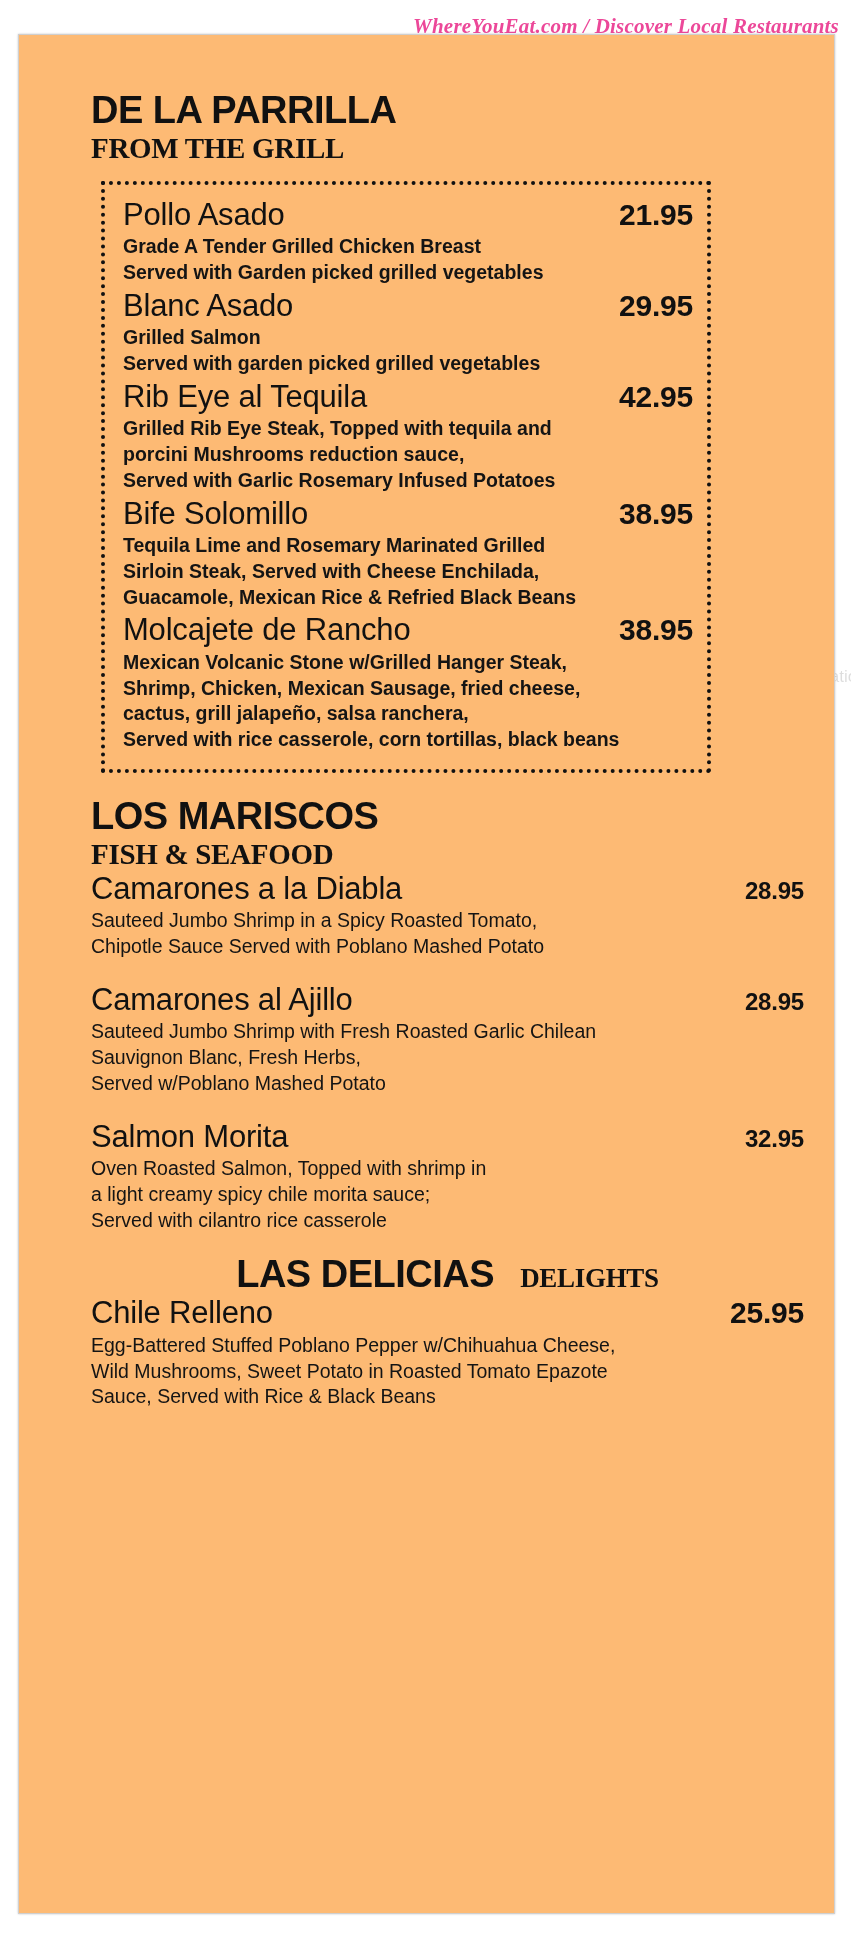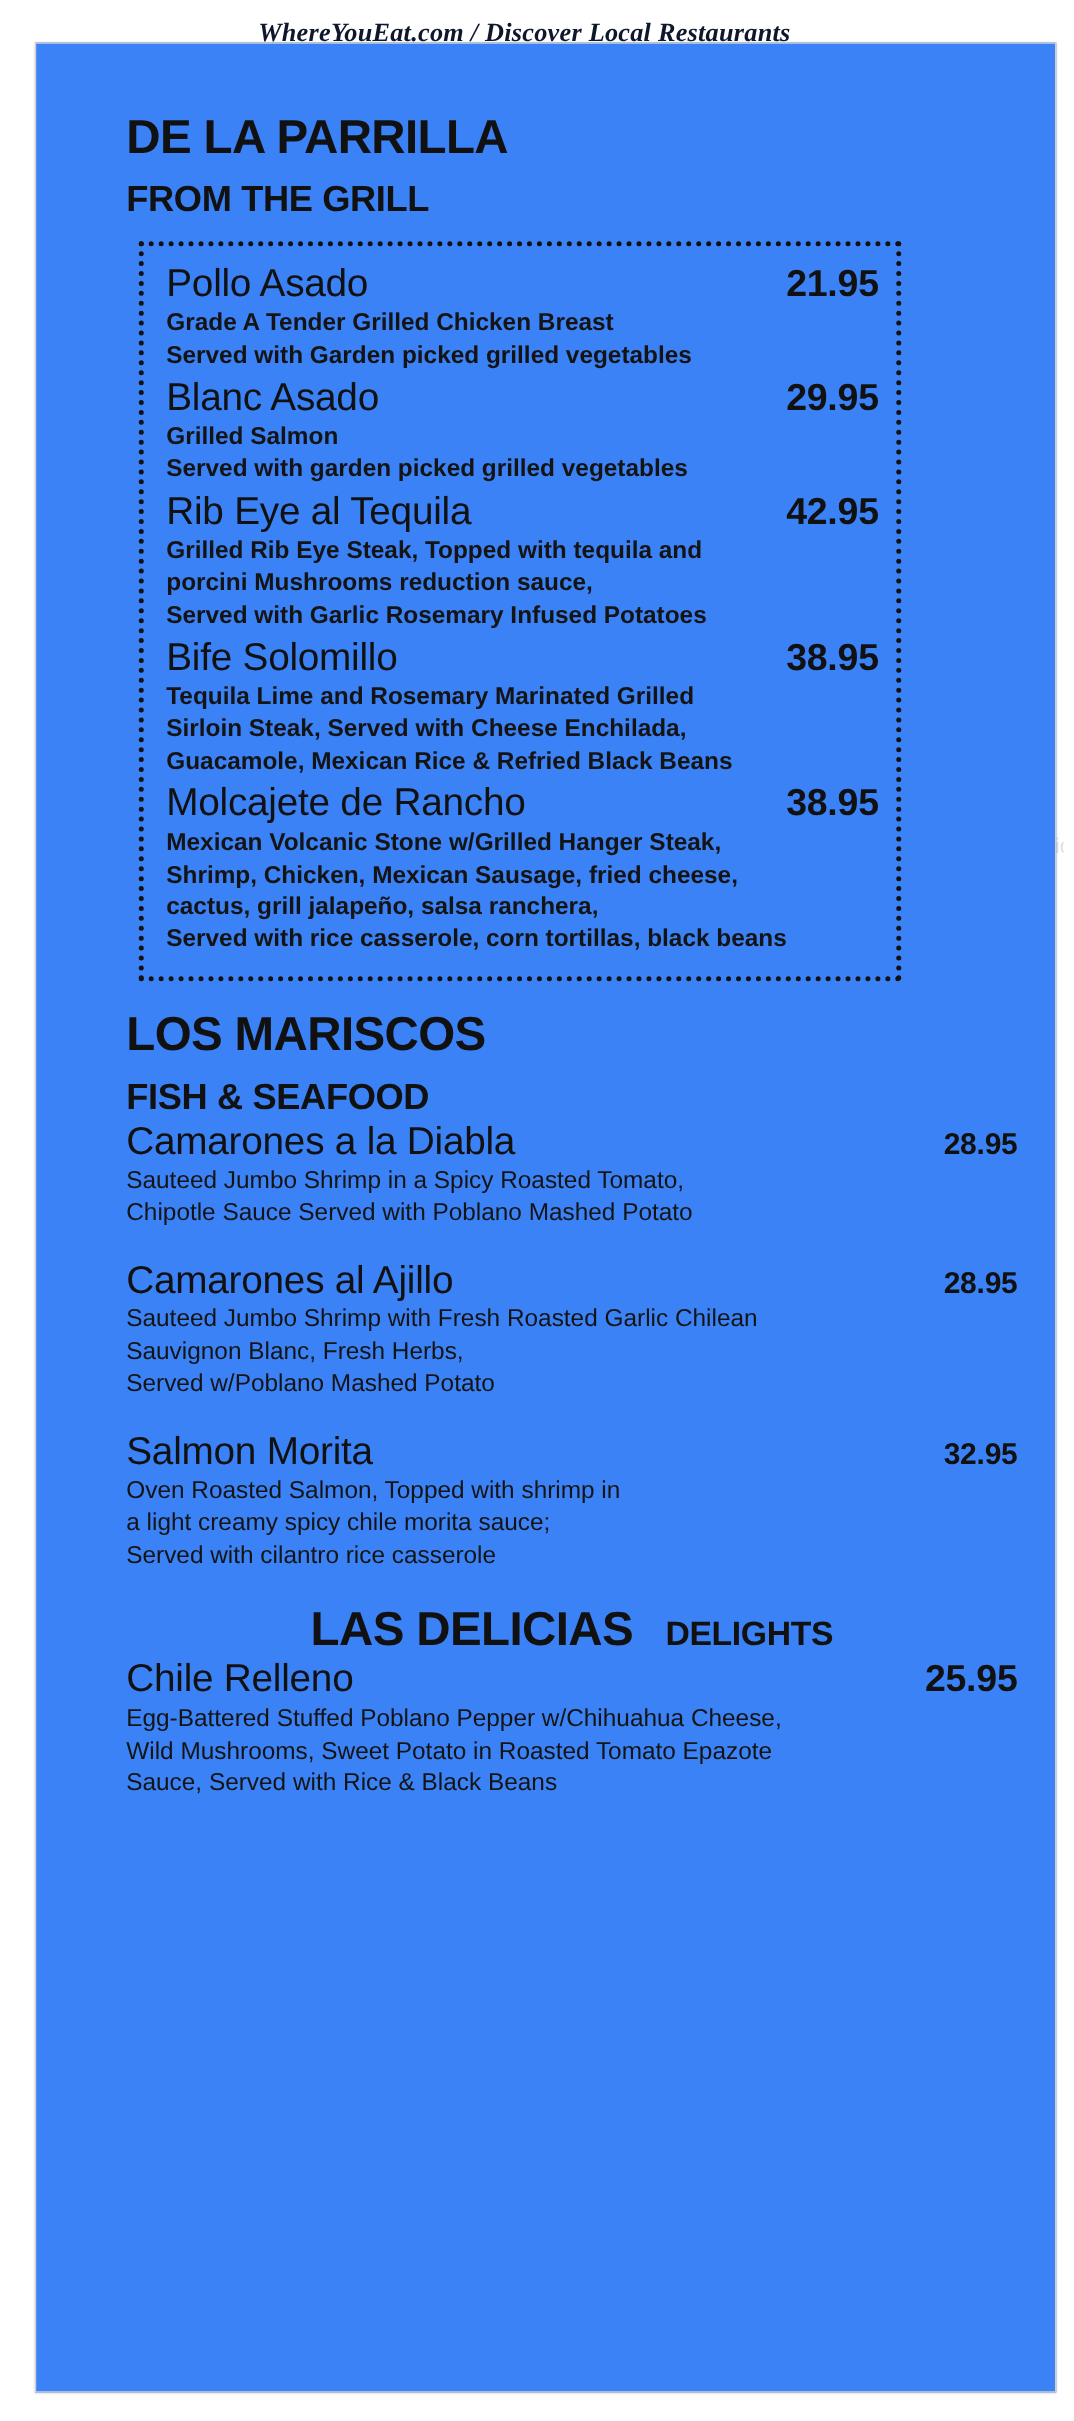--- a/index.html
+++ b/index.html
@@ -24,26 +24,26 @@
     height: 1937px;
     background: #ffffff;
     overflow: hidden;
   }
 
   .watermark {
     position: absolute;
     top: 14px;
     left: 0;
     width: 839px;
-    text-align: center;
+    text-align: right;
     font-family: "Liberation Serif", serif;
     font-style: italic;
     font-weight: bold;
     font-size: 21px;
-    color: #0f172a;
+    color: #ec4899;
     letter-spacing: 0.2px;
   }
 
   
   .ghost {
     position: absolute;
     right: 8px;
     top: 80px;
     width: 300px;
     height: 1760px;
@@ -52,25 +52,25 @@
     font-family: "Liberation Sans", sans-serif;
     pointer-events: none;
     overflow: hidden;
   }
   .ghost div { white-space: nowrap; }
   .ghost .g-h { font-size: 26px; font-weight: bold; margin-top: 18px; }
   .ghost .g-t { font-size: 17px; margin-top: 4px; }
 
   .sheet {
     position: absolute;
-    left: 28px;
+    left: 18px;
     top: 34px;
     width: 815px;
     height: 1878px;
-    background: #3b82f6;
+    background: #fdba74;
     border: 1px solid #cfcfcf;
     box-shadow: 0 0 2px rgba(0,0,0,0.22);
     overflow: hidden;
   }
 
   .content {
     position: absolute;
     left: 0; top: 0;
     width: 815px;
     padding: 56px 30px 0 72px;
@@ -80,26 +80,26 @@
   
   .sect-title {
     font-family: "Liberation Sans", sans-serif;
     font-weight: bold;
     font-size: 38px;
     letter-spacing: -0.5px;
     line-height: 1.05;
     margin: 0;
   }
   .sect-sub {
-    font-family: Liberation Sans, sans-serif;
+    font-family: Liberation Serif, serif;
     font-weight: bold;
     font-size: 29px;
     letter-spacing: -0.3px;
     line-height: 1.1;
-    margin: 14px 0 0 0;
+    margin: 2px 0 0 0;
   }
   .sect-head-row {
     display: flex;
     align-items: baseline;
     gap: 26px;
     justify-content: center;
   }
   .sect-head-row .sect-sub { font-size: 27px; }
 
   

